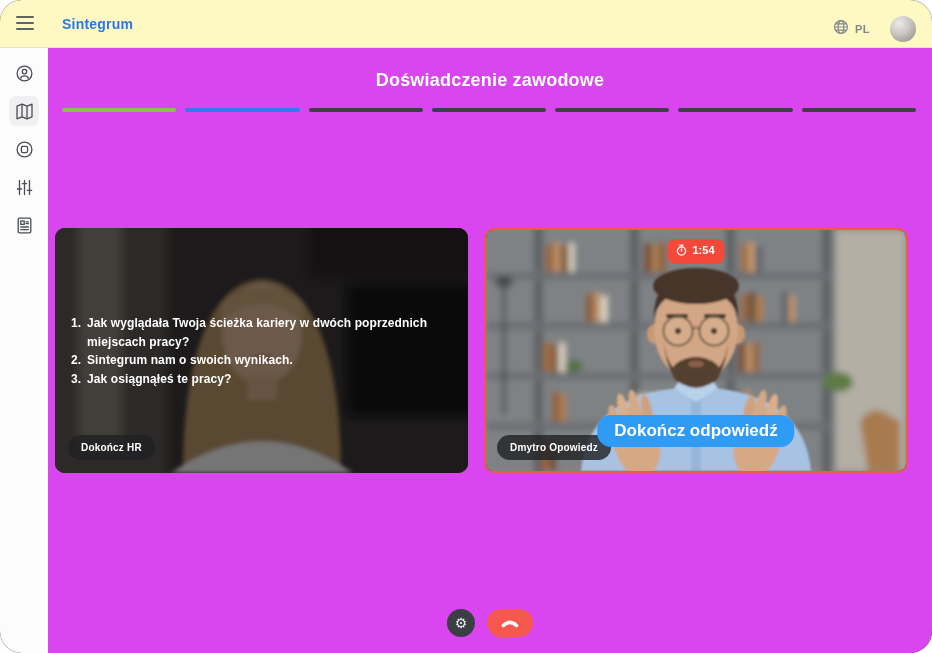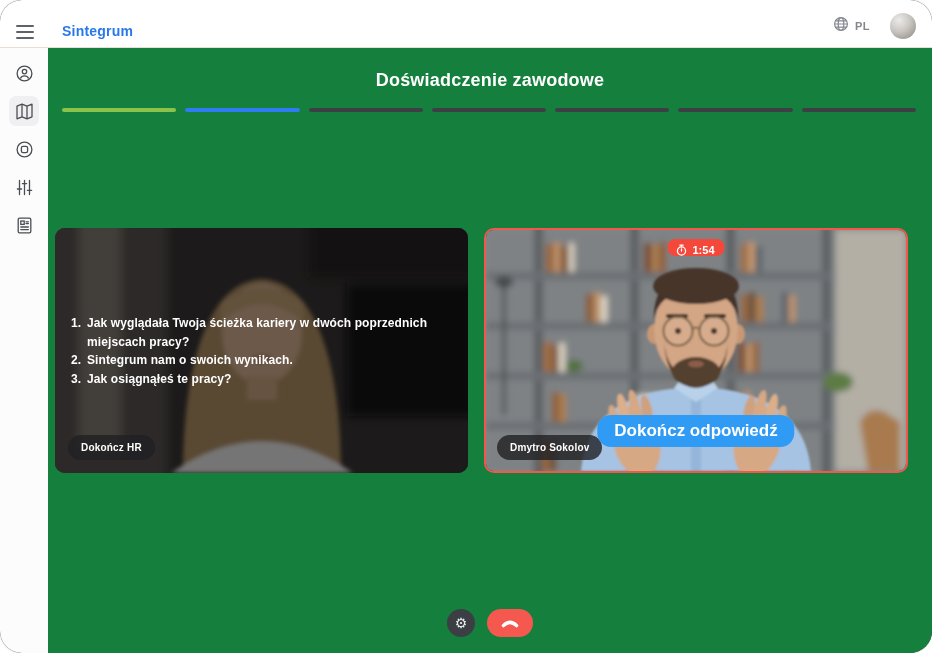--- a/index.html
+++ b/index.html
@@ -3,22 +3,22 @@
 <meta charset="utf-8">
 <style>
   * { box-sizing: border-box; margin: 0; padding: 0; }
   html,body { background:#ffffff; font-family:"Liberation Sans", sans-serif; }
   .frame{
     position:relative; width:932px; height:653px; border-radius:22px;
     overflow:hidden; background:#1f2225; box-shadow:0 0 0 1px #f0eeec;
   }
   
   .topbar{
-    position:absolute; top:0; left:0; right:0; height:48px; background:#ffffff;
-    display:flex; align-items:flex-end; padding:8px 16px; z-index:6;
+    position:absolute; top:0; left:0; right:0; height:48px; background:#fef9c3;
+    display:flex; align-items:flex-start; padding:16px 16px; z-index:6;
     border-bottom:1px solid #e9ddd2;
   }
   .hamburger{ width:18px; cursor:pointer; display:flex; flex-direction:column; gap:4px; }
   .hamburger i{ display:block; height:2px; border-radius:1px; background:#5f6368; }
   .logo{ margin-left:28px; font-size:14px; font-weight:bold; color:#2878EB; letter-spacing:.2px; }
   .topbar-right{ margin-left:auto; display:flex; align-items:center; }
   .globe-wrap{ display:flex; align-items:center; gap:6px; cursor:pointer; }
   .lang{ font-size:11px; font-weight:bold; color:#83878d; letter-spacing:.5px; }
   .avatar{
     width:26px; height:26px; border-radius:50%; margin-left:20px; cursor:pointer;
@@ -29,21 +29,21 @@
     position:absolute; top:48px; left:0; bottom:0; width:48px; background:#fcfcfd;
     display:flex; flex-direction:column; align-items:center; padding-top:10px; gap:8px; z-index:5;
   }
   .side-btn{
     width:30px; height:30px; border-radius:7px; display:flex; align-items:center; justify-content:center;
     cursor:pointer; color:#4a4d52;
   }
   .side-btn.active{ background:#f0f0f2; }
   .side-btn svg{ display:block; }
   
-  .main{ position:absolute; top:48px; left:48px; right:0; bottom:0; background:#15803d; }
+  .main{ position:absolute; top:48px; left:48px; right:0; bottom:0; background:#d946ef; }
   .title{ margin-top:22px; text-align:center; color:#ffffff; font-size:18px; font-weight:bold; letter-spacing:.2px; }
   .progress{ display:flex; gap:9px; margin:17px 16px 0 14px; }
   .seg{ flex:1; height:4px; border-radius:3px; background:#3C4045; }
   
   .panels{ position:absolute; top:180px; left:7px; display:flex; gap:16px; }
   .panel{ height:245px; border-radius:10px; overflow:hidden; position:relative; background:#141517; }
   .panel.interviewer{ width:413px; }
   .panel.candidate{ width:424px; border:2px solid #F4564A; }
   .scene{ position:absolute; inset:0; width:100%; height:100%; }
   .shade{ position:absolute; inset:0; background:rgba(8,8,10,.52); }
@@ -54,21 +54,21 @@
   .q{ display:flex; }
   .qnum{ width:16px; flex:0 0 auto; }
   .pill-badge{
     position:absolute; left:13px; bottom:13px; background:rgba(32,32,35,.8); color:#fff;
     font-size:10px; font-weight:bold; padding:7px 13px; border-radius:15px; letter-spacing:.2px;
   }
   .panel.candidate .pill-badge{ left:11px; bottom:11px; }
   .timer{
     position:absolute; top:9px; left:50%; transform:translateX(-50%);
     background:#F4483B; color:#fff; display:flex; align-items:flex-end; gap:5px;
-    font-size:11px; font-weight:bold; padding:5px 10px 0 8px; border-radius:8px;
+    font-size:11px; font-weight:bold; padding:5px 10px 8px 8px; border-radius:8px;
   }
   .finish-btn{
     position:absolute; bottom:24px; left:50%; transform:translateX(-50%);
     background:#2F9BF5; color:#fff; border:none; cursor:pointer;
     font-family:inherit; font-size:17px; font-weight:bold; padding:6px 17px; border-radius:14px;
     white-space:nowrap;
   }
   
   .controls{
     position:absolute; bottom:16px; left:0; right:0;
@@ -315,21 +315,21 @@
         </svg>
         <div class="timer">
           <span style="display:flex;">
             <svg width="12" height="12" viewBox="0 0 12 12" fill="none" stroke="#ffffff" stroke-width="1.3" stroke-linecap="round">
               <circle cx="6" cy="7" r="4.1"></circle>
               <path d="M6 7 V4.8 M6 1.2 V2.6 M4.4 1.2 H7.6"></path>
             </svg>
           </span>
           <span>1:54</span>
         </div>
-        <div class="pill-badge">Dmytro Sokolov</div>
+        <div class="pill-badge">Dmytro Opowiedz</div>
         <button class="finish-btn">Dokończ odpowiedź</button>
       </section>
     </div>
 
     <div class="controls">
       <button class="gear-btn">
         <span>⚙</span>
       </button>
       <button class="hangup-btn">
         <span style="display:flex;">

